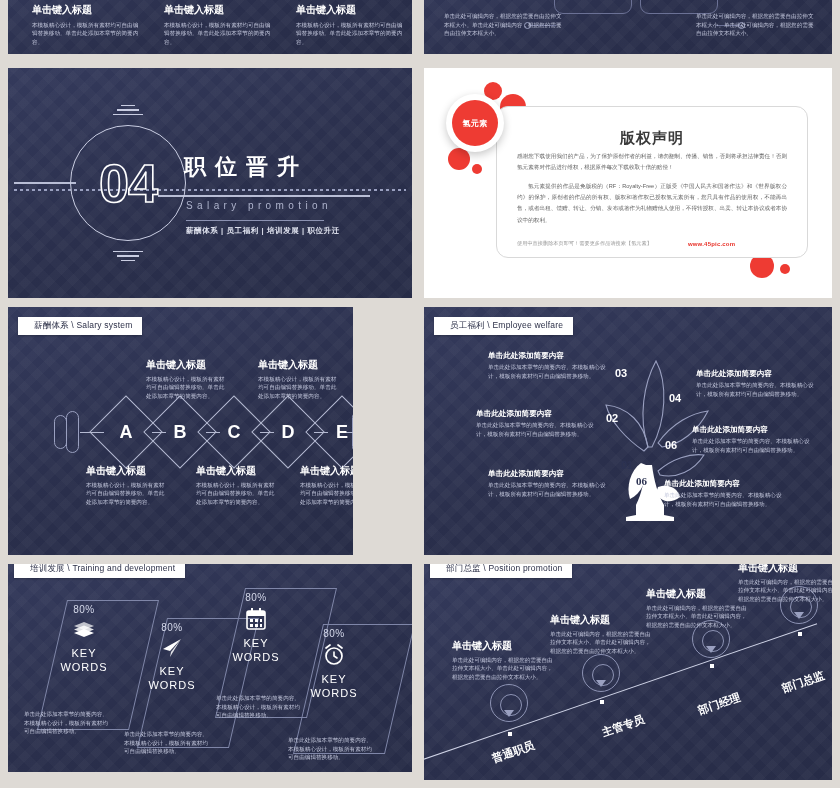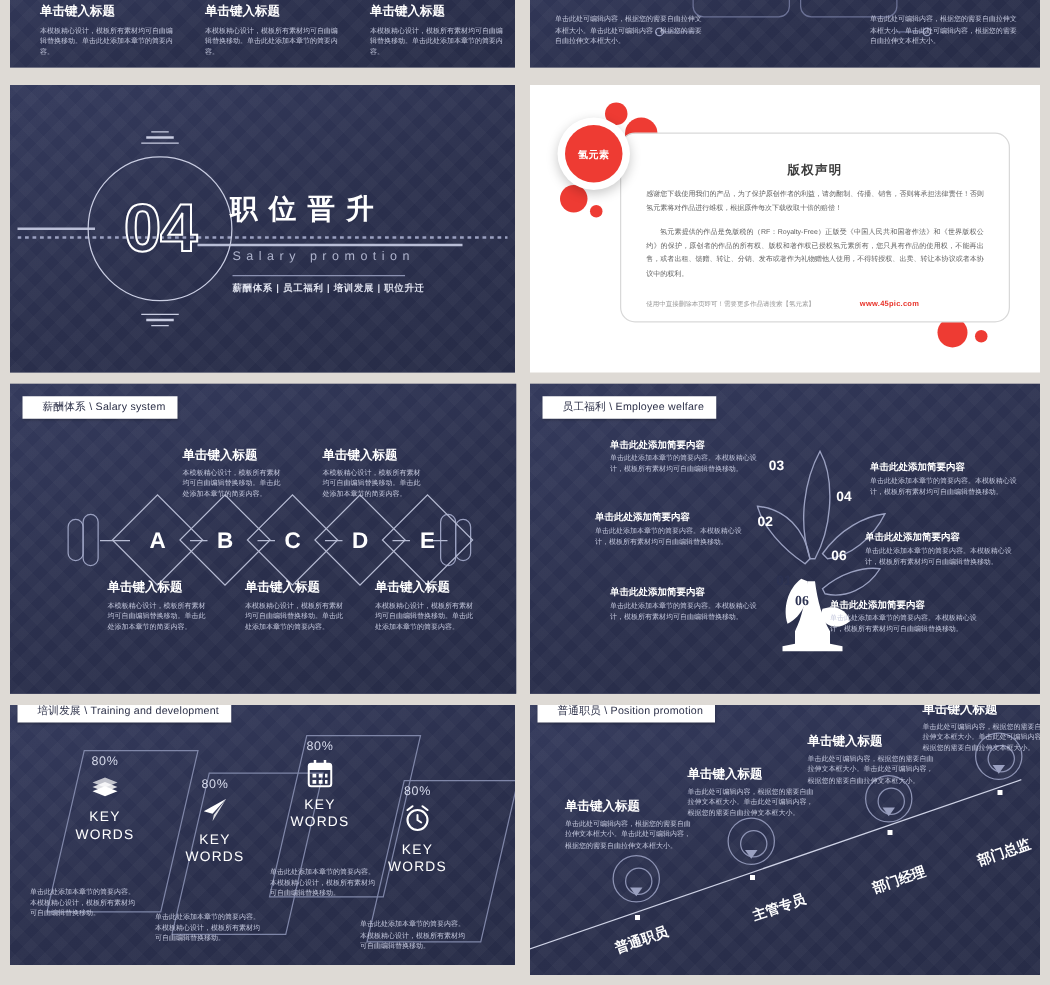--- a/index.html
+++ b/index.html
@@ -117,35 +117,35 @@
     display:flex; align-items:center; justify-content:center;
   }
   .logo-ring b{
     width:46px; height:46px; border-radius:50%; background:#ee3b33;
     display:flex; align-items:center; justify-content:center;
     color:#fff; font-size:8px; letter-spacing:.4px;
   }
   .bub{ position:absolute; border-radius:50%; background:#ee3b33; }
   .copy-h{
     position:absolute; left:0; right:0; top:22px; text-align:center;
-    color:#3a3a3a; font-size:10px; font-weight:bold; letter-spacing:1px;
+    color:#3a3a3a; font-size:15px; font-weight:bold; letter-spacing:1px;
   }
   .copy-p{
     position:absolute; left:20px; right:20px;
     color:#5f5f5f; font-size:5.6px; line-height:2.0; text-align:justify;
   }
   .copy-foot{
     position:absolute; left:20px; right:20px; bottom:10px;
     display:flex; align-items:center; gap:36px;
     font-size:5.2px; color:#9a9a9a;
   }
   .copy-url{ color:#e8332a; font-weight:bold; font-size:6px; letter-spacing:.2px; }
 
   
-  #s-sal{ left:8px; top:307px; width:405px; height:248px; }
+  #s-sal{ left:8px; top:307px; width:345px; height:248px; }
   .dia{
     position:absolute; width:52px; height:52px;
     border:1px solid #b5bad2; transform:rotate(45deg);
   }
   .dia span{
     position:absolute; inset:0; transform:rotate(-45deg);
     display:flex; align-items:center; justify-content:center;
     font-size:18px; font-weight:bold; color:#fff;
   }
   .pill{
@@ -452,21 +452,21 @@
         <path d="M4 5 L8 2 M20 5 L16 2" stroke="#fff" stroke-width="1.7" stroke-linecap="round"></path>
       </svg>
       <div class="kw"><span>KEY</span><br><span>WORDS</span></div>
     </div>
     <div class="tra-note" style="left:280px; top:172px;">
       <div class="bdy">单击此处添加本章节的简要内容。本模板精心设计，模板所有素材均可自由编辑替换移动。</div>
     </div>
   </div>
 
   <div class="slide" id="s-pos">
-    <div class="hdr" style="left:6px; top:-4px;">普通职员 \ Position promotion</div>
+    <div class="hdr" style="left:6px; top:-4px;">部门总监 \ Position promotion</div>
 
     <div class="slopeline" style="left:-4px; top:196px; width:420px; transform:rotate(-19deg);"></div>
     <div class="slopedot" style="left:84px; top:168px;"></div>
     <div class="slopedot" style="left:176px; top:136px;"></div>
     <div class="slopedot" style="left:286px; top:100px;"></div>
     <div class="slopedot" style="left:374px; top:68px;"></div>
 
     <div class="pin" style="left:66px; top:120px;">
       <div class="head"></div>
         <div class="tri"></div>

